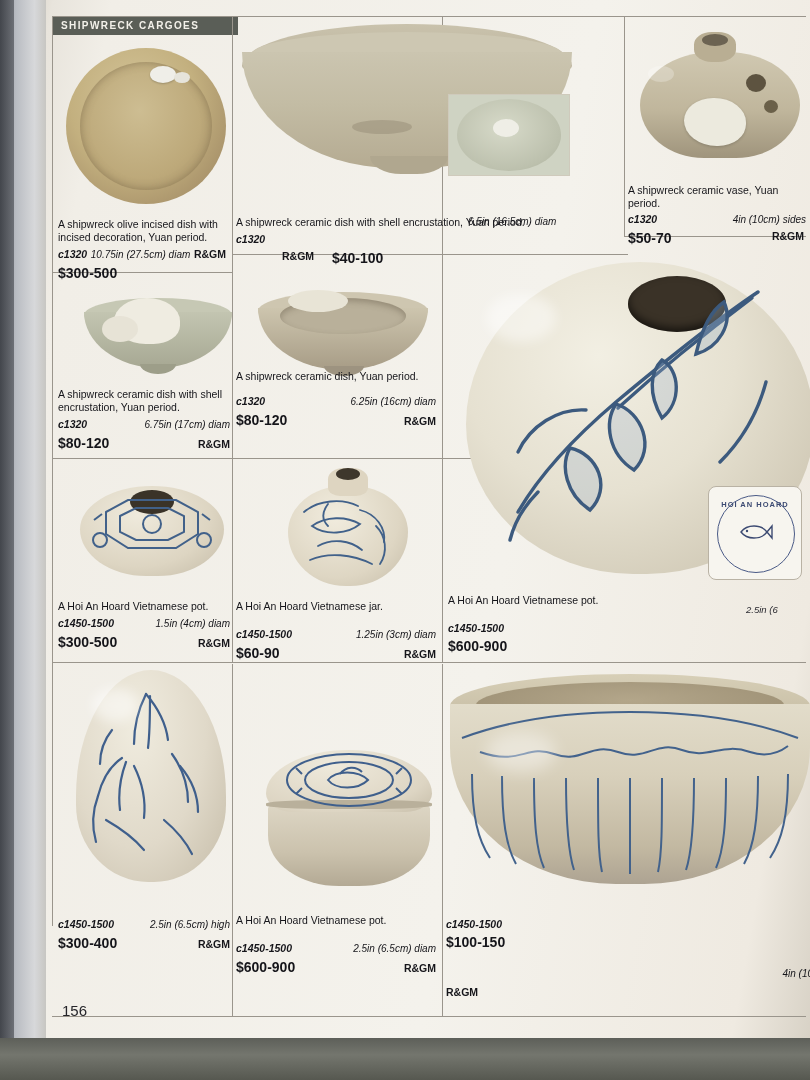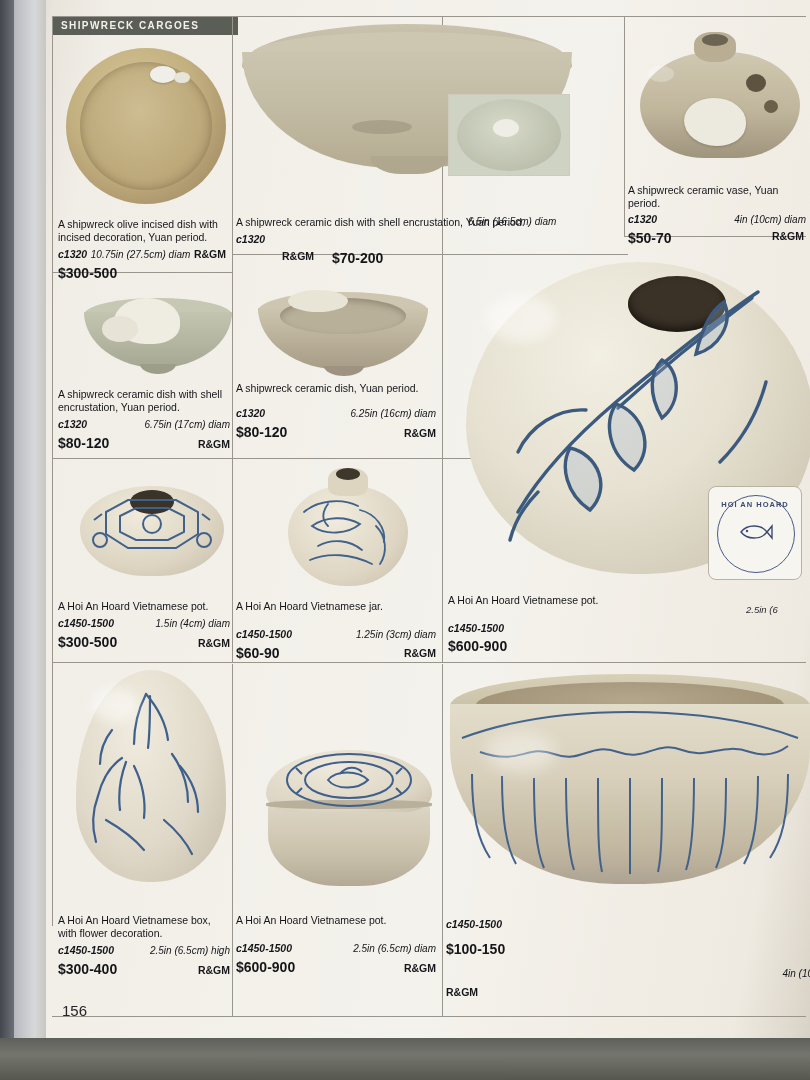--- a/index.html
+++ b/index.html
@@ -148,38 +148,38 @@
       <div style="position:absolute;left:44px;top:24px;width:26px;height:18px;border-radius:50%;background:#efeee6;"></div>
     </div>
     <div class="entry" style="left:190px;top:210px;width:388px;">
       <div class="desc">A shipwreck ceramic dish with shell encrustation, Yuan period.</div>
       <div style="position:absolute;left:232px;top:0;" class="dim">6.5in (16.5cm) diam</div>
       <div class="row" style="margin-top:4px;width:200px;">
         <span class="date">c1320</span>
       </div>
       <div style="position:absolute;left:46px;top:34px;" class="src">R&amp;GM</div>
       <div style="position:absolute;left:0;top:34px;"></div>
-      <div class="price" style="position:absolute;left:96px;top:34px;">$70-200</div>
+      <div class="price" style="position:absolute;left:96px;top:34px;">$40-100</div>
     </div>
 
     <div class="obj" style="left:586px;top:20px;width:170px;height:150px;">
       <div style="position:absolute;left:8px;top:26px;width:160px;height:106px;border-radius:46% 46% 40% 40%/50% 50% 50% 50%;background:linear-gradient(180deg,#cdc5ae 0%,#bfb59b 55%,#a39madjust 100%);"></div>
       <div style="position:absolute;left:8px;top:26px;width:160px;height:106px;border-radius:46% 46% 40% 40%/50% 50% 50% 50%;background:linear-gradient(180deg,#d0c8b1 0%,#c0b69c 55%,#9f947c 100%);"></div>
       <div style="position:absolute;left:62px;top:6px;width:42px;height:30px;border-radius:42%;background:#b9ae93;"></div>
       <div style="position:absolute;left:70px;top:8px;width:26px;height:12px;border-radius:50%;background:#6c6352;"></div>
       <div style="position:absolute;left:114px;top:48px;width:20px;height:18px;border-radius:50%;background:#5d5340;"></div>
       <div style="position:absolute;left:132px;top:74px;width:14px;height:13px;border-radius:50%;background:#6a6049;"></div>
       <div style="position:absolute;left:52px;top:72px;width:62px;height:48px;border-radius:48% 52% 46% 54%;background:#eceade;box-shadow:0 1px 3px rgba(0,0,0,.18);"></div>
       <div style="position:absolute;left:16px;top:40px;width:26px;height:16px;border-radius:50%;background:rgba(255,255,255,.25);"></div>
     </div>
     <div class="entry" style="left:582px;top:178px;width:178px;">
       <div class="desc">A shipwreck ceramic vase, Yuan period.</div>
       <div class="row" style="margin-top:3px;">
         <span class="date">c1320</span>
-        <span class="dim">4in (10cm) diam</span>
+        <span class="dim">4in (10cm) sides</span>
       </div>
       <div class="src" style="position:absolute;right:2px;top:46px;">R&amp;GM</div>
       <div class="price" style="position:absolute;left:0;top:46px;">$50-70</div>
     </div>
 
     <div class="obj" style="left:38px;top:288px;width:148px;height:82px;">
       <div style="position:absolute;left:0;top:4px;width:148px;height:34px;border-radius:50%;background:#c6c8b4;"></div>
       <div style="position:absolute;left:0;top:18px;width:148px;height:56px;border-radius:0 0 50% 50%/0 0 100% 100%;background:linear-gradient(180deg,#c3c5b1,#a7a893);"></div>
       <div style="position:absolute;left:30px;top:4px;width:66px;height:46px;border-radius:50% 50% 40% 48%;background:#efece1;"></div>
       <div style="position:absolute;left:18px;top:22px;width:36px;height:26px;border-radius:50%;background:#e7e3d6;"></div>
@@ -198,21 +198,21 @@
     </div>
 
     <div class="obj" style="left:212px;top:282px;width:170px;height:90px;">
       <div style="position:absolute;left:0;top:4px;width:170px;height:38px;border-radius:50%;background:#cec6b0;"></div>
       <div style="position:absolute;left:0;top:20px;width:170px;height:62px;border-radius:0 0 50% 50%/0 0 100% 100%;background:linear-gradient(180deg,#cdc5ae,#ab a08a);"></div>
       <div style="position:absolute;left:0;top:20px;width:170px;height:62px;border-radius:0 0 50% 50%/0 0 100% 100%;background:linear-gradient(180deg,#cdc5ae,#a79c86);"></div>
       <div style="position:absolute;left:22px;top:10px;width:126px;height:36px;border-radius:50%;background:#b9b09a;box-shadow:inset 0 3px 6px rgba(80,70,52,.35);"></div>
       <div style="position:absolute;left:30px;top:2px;width:60px;height:22px;border-radius:50%;background:#e8e4d6;"></div>
       <div style="position:absolute;left:66px;top:78px;width:40px;height:10px;border-radius:0 0 50% 50%/0 0 100% 100%;background:#9d9380;"></div>
     </div>
-    <div class="entry" style="left:190px;top:376px;width:200px;">
+    <div class="entry" style="left:190px;top:364px;width:200px;">
       <div class="desc">A shipwreck ceramic dish, Yuan period.</div>
       <div class="row" style="margin-top:12px;">
         <span class="date">c1320</span>
         <span class="dim">6.25in (16cm) diam</span>
       </div>
       <div class="row" style="margin-top:3px;">
         <span class="price">$80-120</span>
         <span class="src">R&amp;GM</span>
       </div>
     </div>
@@ -294,21 +294,21 @@
           <path d="M40 18 C34 26 34 34 40 40"></path>
         </g>
       </svg>
     </div>
     <div class="entry" style="left:190px;top:594px;width:200px;">
       <div class="desc">A Hoi An Hoard Vietnamese jar.</div>
       <div class="row" style="margin-top:15px;">
         <span class="date">c1450-1500</span>
         <span class="dim">1.25in (3cm) diam</span>
       </div>
-      <div class="row" style="margin-top:3px;align-items:center;">
+      <div class="row" style="margin-top:3px;">
         <span class="price">$60-90</span>
         <span class="src">R&amp;GM</span>
       </div>
     </div>
 
     <div class="obj" style="left:22px;top:664px;width:168px;height:220px;">
       <div style="position:absolute;left:8px;top:0;width:150px;height:212px;border-radius:52% 52% 50% 50%/62% 62% 38% 38%;background:radial-gradient(ellipse at 40% 26%,#f0ecdf,#e0d9c9 55%,#c5bca8 100%);"></div>
       <svg style="position:absolute;left:8px;top:0;" width="150" height="212" viewBox="0 0 150 212">
         <g fill="none" stroke="#3f5f8c" stroke-width="2.2" stroke-linecap="round">
           <path d="M70 24 C62 40 58 56 58 74"></path>
@@ -321,21 +321,20 @@
           <path d="M96 84 C106 98 112 114 112 132"></path>
           <path d="M104 96 C116 110 122 126 122 142"></path>
           <path d="M30 150 C44 158 58 168 68 180"></path>
           <path d="M88 150 C100 160 110 172 116 184"></path>
           <path d="M36 60 C28 70 24 82 24 94"></path>
         </g>
       </svg>
       <div style="position:absolute;left:24px;top:18px;width:46px;height:34px;border-radius:50%;background:rgba(255,255,255,.5);filter:blur(6px);"></div>
     </div>
     <div class="entry" style="left:12px;top:908px;width:172px;">
-      <div class="desc">A Hoi An Hoard Vietnamese box, with flower decoration.</div>
       <div class="row" style="margin-top:4px;">
         <span class="date">c1450-1500</span>
         <span class="dim">2.5in (6.5cm) high</span>
       </div>
       <div class="row" style="margin-top:3px;">
         <span class="price">$300-400</span>
         <span class="src">R&amp;GM</span>
       </div>
     </div>
 
@@ -385,20 +384,20 @@
             <path d="M276 74 C276 118 274 146 266 164"></path>
             <path d="M308 72 C308 116 304 142 294 160"></path>
             <path d="M338 70 C338 112 332 136 320 154"></path>
           </g>
         </g>
       </svg>
       <div style="position:absolute;left:36px;top:58px;width:70px;height:40px;border-radius:50%;background:rgba(255,255,255,.4);filter:blur(8px);"></div>
     </div>
     <div class="entry" style="left:400px;top:898px;width:360px;">
       <div class="date" style="margin-top:14px;">c1450-1500</div>
-      <div class="price" style="margin-top:10px;">$100-150</div>
+      <div class="price" style="margin-top:3px;">$100-150</div>
       <div class="dim" style="position:absolute;right:-12px;top:64px;">4in (10c</div>
       <div class="src" style="position:absolute;left:0;top:82px;">R&amp;GM</div>
     </div>
 
     <div class="pnum">156</div>
   </div>
 </div>
 
 </body></html>

